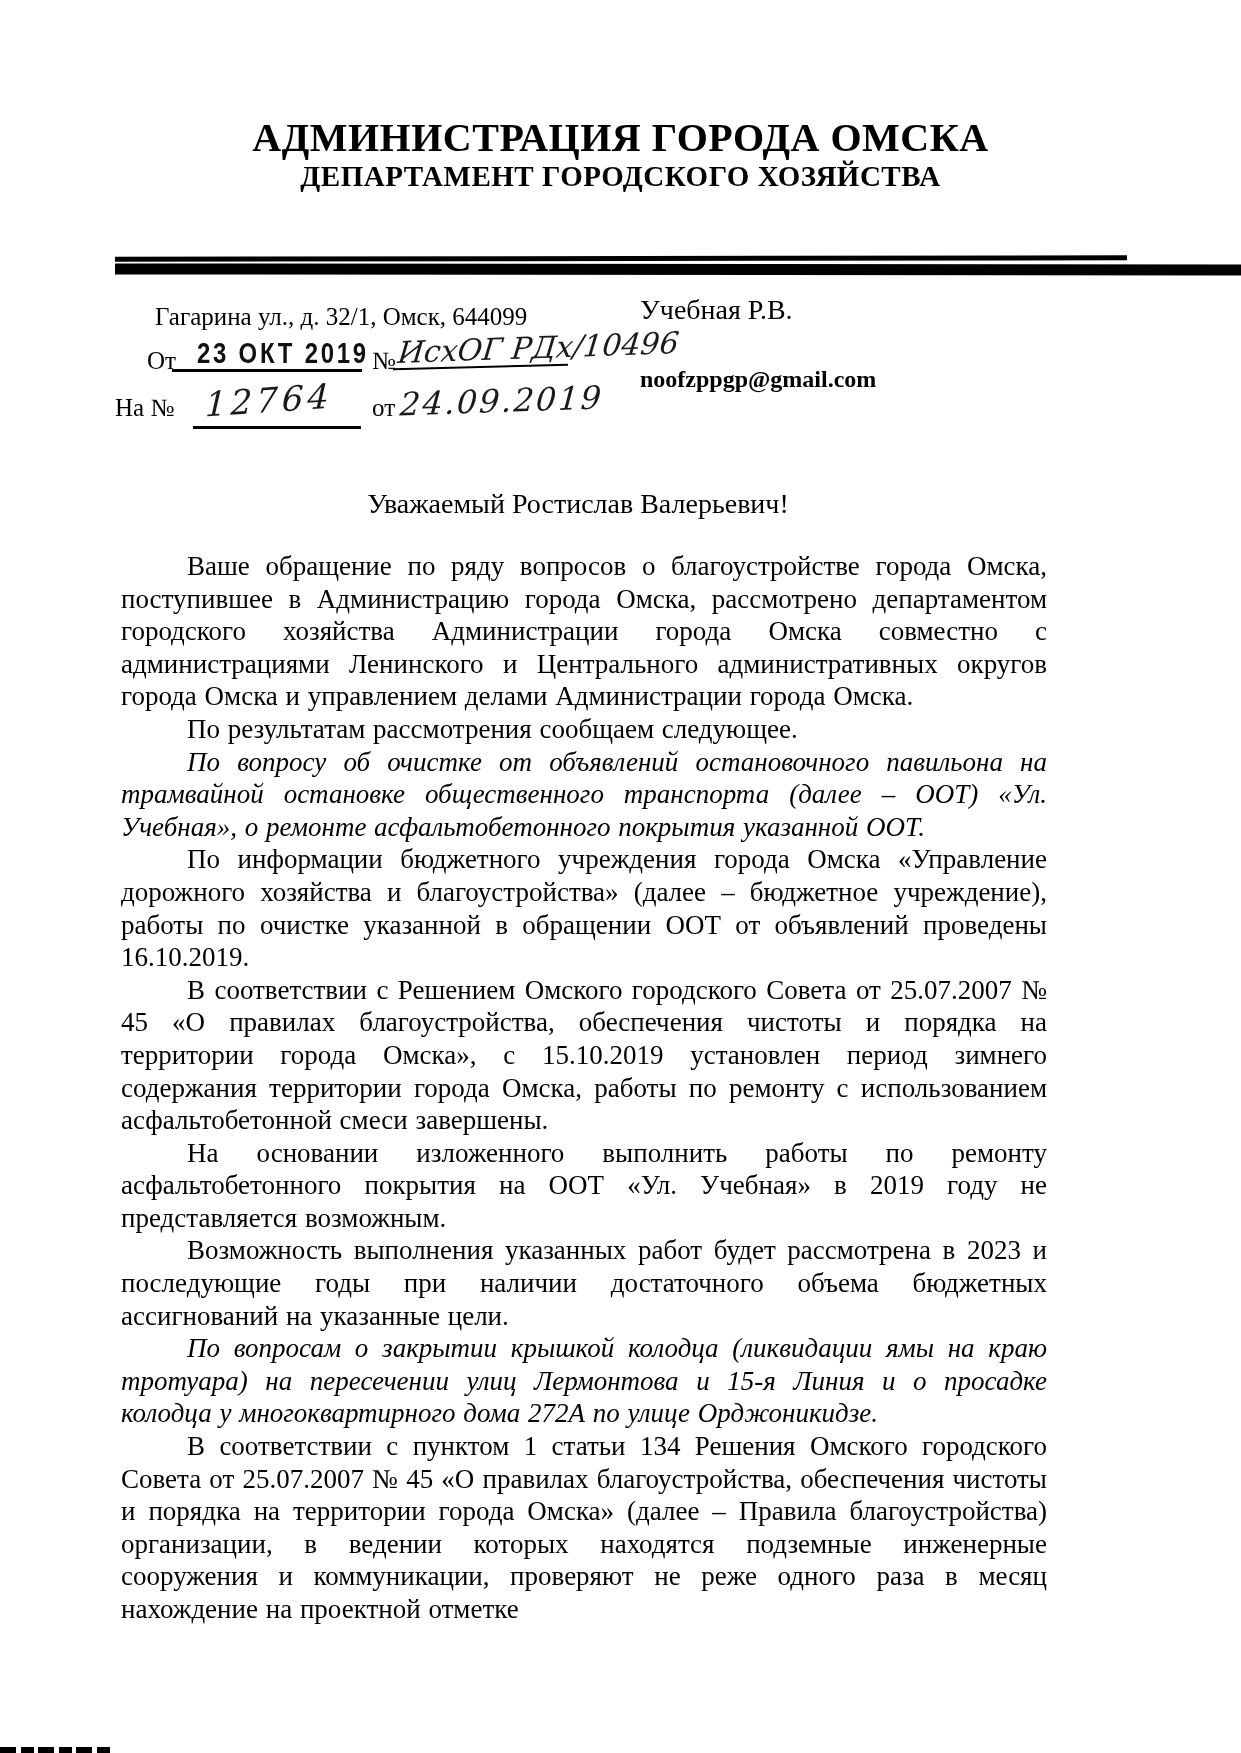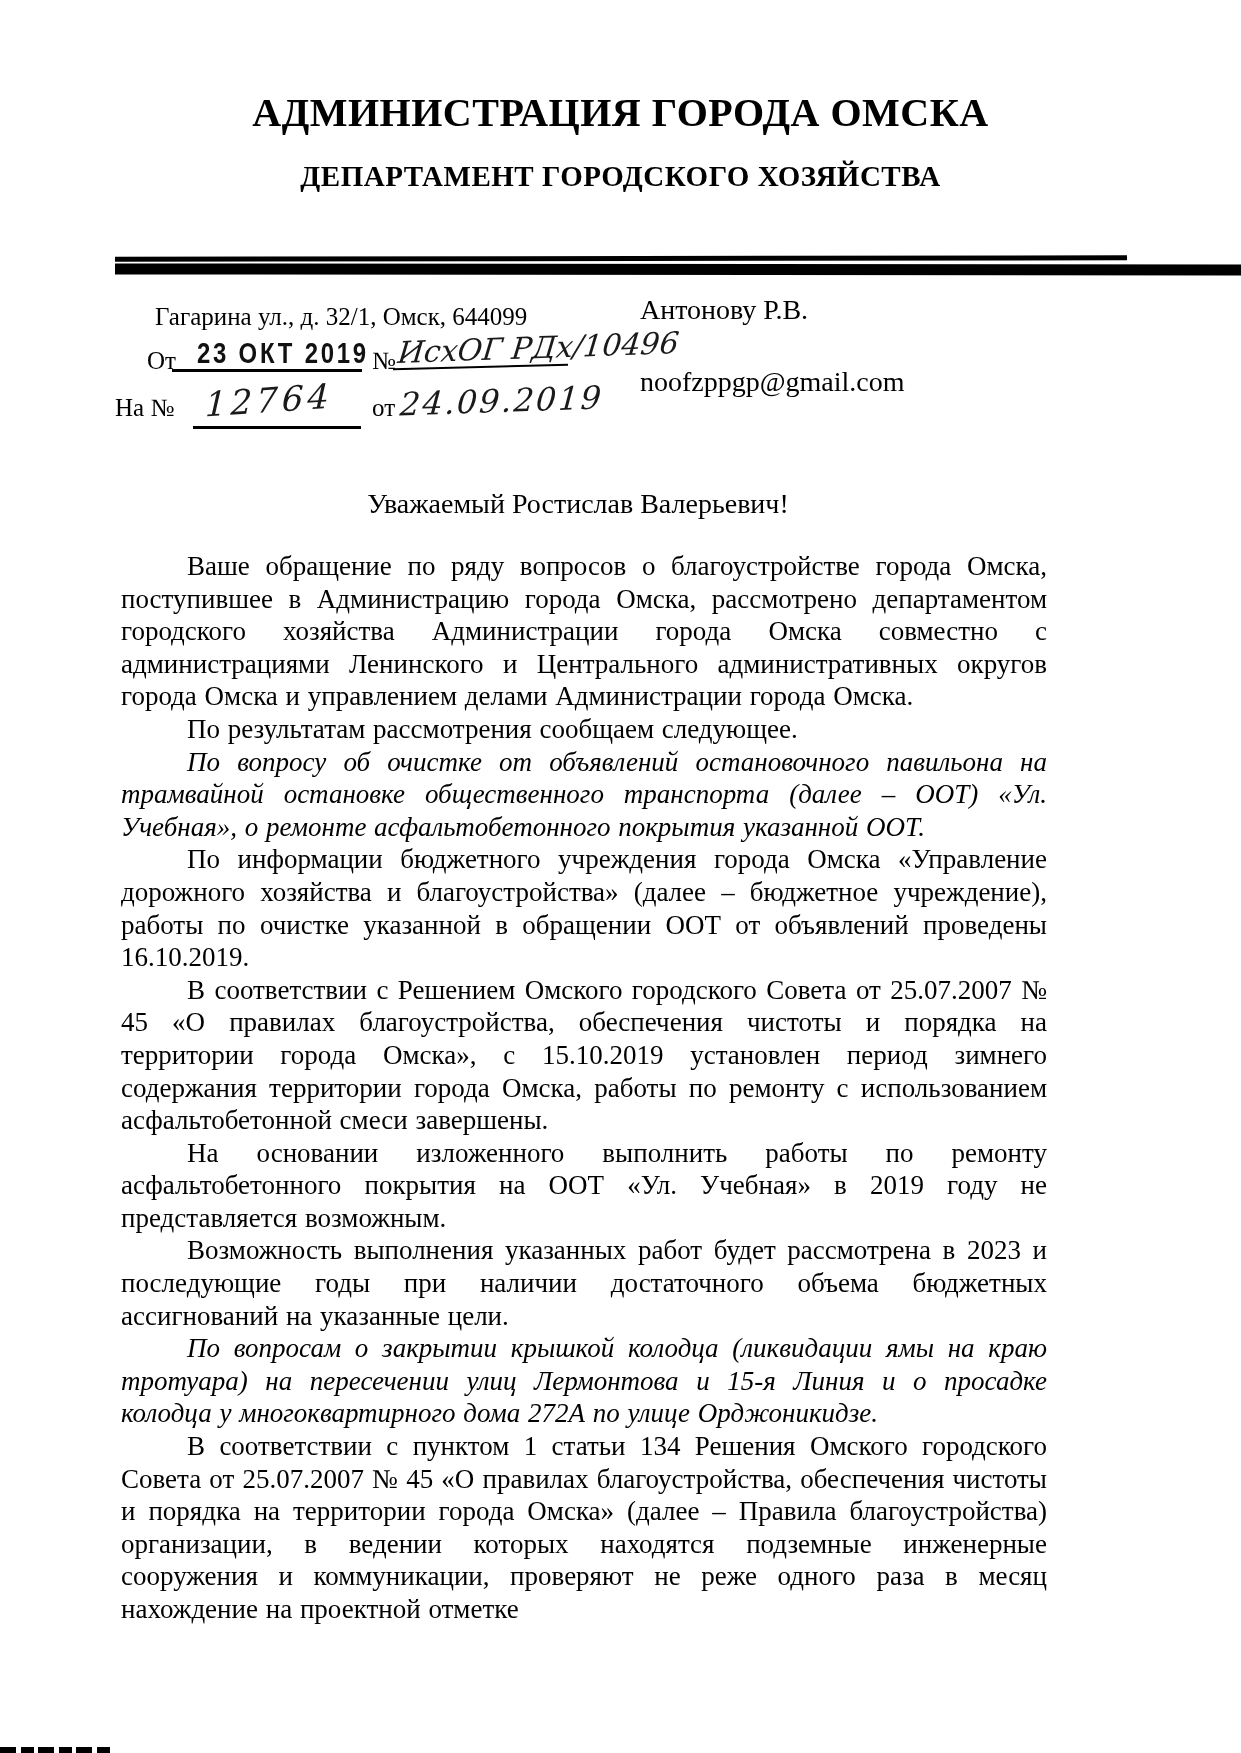--- a/index.html
+++ b/index.html
@@ -7,37 +7,37 @@
     position: relative;
     width: 1241px;
     height: 1753px;
     background: #ffffff;
     color: #000000;
     font-family: "Liberation Serif", "DejaVu Serif", serif;
     overflow: hidden;
   }
   
   .org-title {
-    position: absolute; top: 89px; left: 0; width: 100%;
+    position: absolute; top: 114px; left: 0; width: 100%;
     text-align: center;
     font-size: 40px; font-weight: bold;
     letter-spacing: 0.5px;
   }
   .org-subtitle {
     position: absolute; top: 160px; left: 0; width: 100%;
     text-align: center;
     font-size: 29px; font-weight: bold;
     letter-spacing: 0.5px;
   }
   .rule-thin  { position: absolute; left: 115px; top: 256px; width: 1012px; height: 5px;  background: #000; transform: rotate(-0.08deg); }
   .rule-thick { position: absolute; left: 115px; top: 264px; width: 1126px; height: 11px; background: #000; transform: rotate(0.06deg); }
   
   .address   { position: absolute; left: 155px; top: 303px; font-size: 25px; }
   .recipient { position: absolute; left: 640px; top: 294px; font-size: 28px; }
-  .email     { position: absolute; left: 640px; top: 366px; font-size: 28px; }
+  .email     { position: absolute; left: 640px; top: 366px; font-size: 24px; font-weight: bold; }
   .lbl       { position: absolute; font-size: 25px; }
   .lbl-from  { left: 147px; top: 347px; }
   .lbl-no    { left: 372px; top: 347px; }
   .lbl-nano  { left: 115px; top: 394px; }
   .lbl-ot    { left: 372px; top: 394px; }
   .date-stamp {
     position: absolute; left: 197px; top: 336px;
     font-family: "Liberation Sans", sans-serif;
     font-size: 26px; font-weight: bold; letter-spacing: 3px;
     transform: scale(0.92, 1.12); transform-origin: left top;
@@ -78,21 +78,21 @@
 <body>
 
 <div class="page">
 
   <div class="org-title">АДМИНИСТРАЦИЯ ГОРОДА ОМСКА</div>
   <div class="org-subtitle">ДЕПАРТАМЕНТ ГОРОДСКОГО ХОЗЯЙСТВА</div>
   <div class="rule-thin"></div>
   <div class="rule-thick"></div>
 
   <div class="address">Гагарина ул., д. 32/1, Омск, 644099</div>
-  <div class="recipient">Антонову Р.В.</div>
+  <div class="recipient">Учебная Р.В.</div>
   <div class="email">noofzppgp@gmail.com</div>
 
   <span class="lbl lbl-from">От</span>
   <span class="date-stamp">23 ОКТ 2019</span>
   <div class="u-from"></div>
   <span class="lbl lbl-no">№</span>
   <span class="hand hw-number">ИсхОГ РДх/10496</span>
   <div class="u-no"></div>
 
   <span class="lbl lbl-nano">На №</span>

